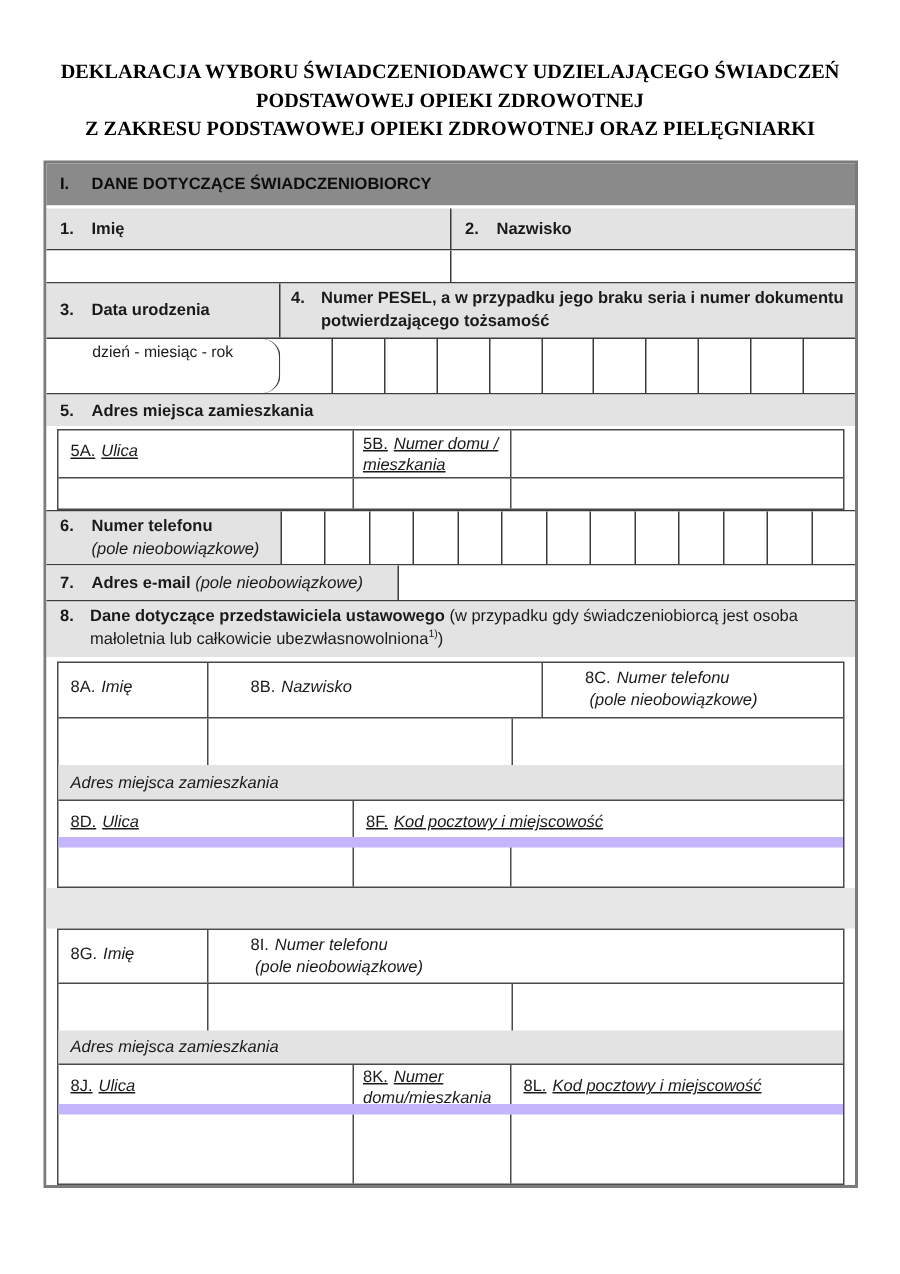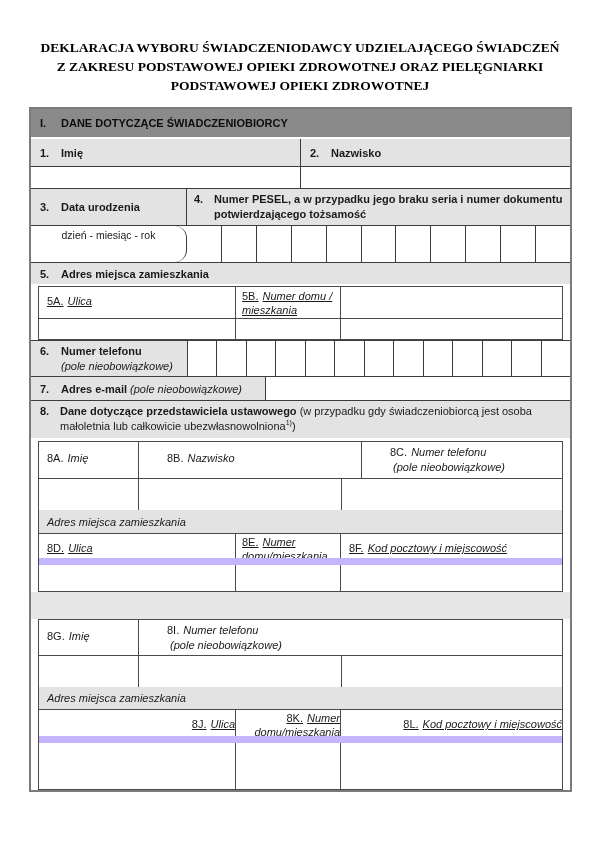--- a/index.html
+++ b/index.html
@@ -80,33 +80,33 @@
   .st-adres { height:24px; background:#e3e3e3; border-bottom:1px solid #4a4a4a;
               font-style:italic; display:flex; align-items:center; padding-left:8px; }
   .stD-labels { height:31px; border-bottom:7px solid #c4b5fd;text-decoration:underline; }
   .cD { width:197px; border-right:1px solid #4a4a4a; padding:8px 0 0 8px; }
   .cE { width:105px; border-right:1px solid #4a4a4a; padding:1px 0 0 6px; line-height:14px; }
   .cF { flex:1; padding:8px 0 0 8px; }
   .stD-empty { height:26px; }
   .band { height:27px; background:#e7e7e7; }
   .st8-2 .stA-labels { height:36px; }
   .st8-2 .st-adres { height:23px; }
-  .st8-2 .stD-labels { height:33px;text-align:right; }
+  .st8-2 .stD-labels { height:33px; }
   .st8-2 .stD-empty { height:46px; }
   .ecell-l { border-right:1px solid #4a4a4a; }
 </style>
 </head>
 <body>
 
 <div class="page">
 
   <div class="title">
     <div>DEKLARACJA WYBORU ŚWIADCZENIODAWCY UDZIELAJĄCEGO ŚWIADCZEŃ</div>
+    <div>PODSTAWOWEJ OPIEKI ZDROWOTNEJ</div>
     <div>Z ZAKRESU PODSTAWOWEJ OPIEKI ZDROWOTNEJ ORAZ PIELĘGNIARKI</div>
-    <div>PODSTAWOWEJ OPIEKI ZDROWOTNEJ</div>
   </div>
 
   <div class="form">
 
     <div class="r-sec1">
       <span class="num">I.</span>
       <span>DANE DOTYCZĄCE ŚWIADCZENIOBIORCY</span>
     </div>
     <div class="spacer2"></div>
 
@@ -234,23 +234,20 @@
           <div class="cB ecell-l"></div>
           <div class="cC"></div>
         </div>
         <div class="st-adres">
           <span>Adres miejsca zamieszkania</span>
         </div>
         <div class="strow stD-labels">
           <div class="cD it">
             <span class="subnum">8D.</span><span>Ulica</span>
           </div>
-          <div class="cE it">
-            <span class="subnum">8E.</span><span>Numer domu/mieszkania</span>
-          </div>
           <div class="cF it">
             <span class="subnum">8F.</span><span>Kod pocztowy i miejscowość</span>
           </div>
         </div>
         <div class="strow stD-empty">
           <div class="cD ecell-l"></div>
           <div class="cE ecell-l"></div>
           <div class="cF"></div>
         </div>
       </div>

